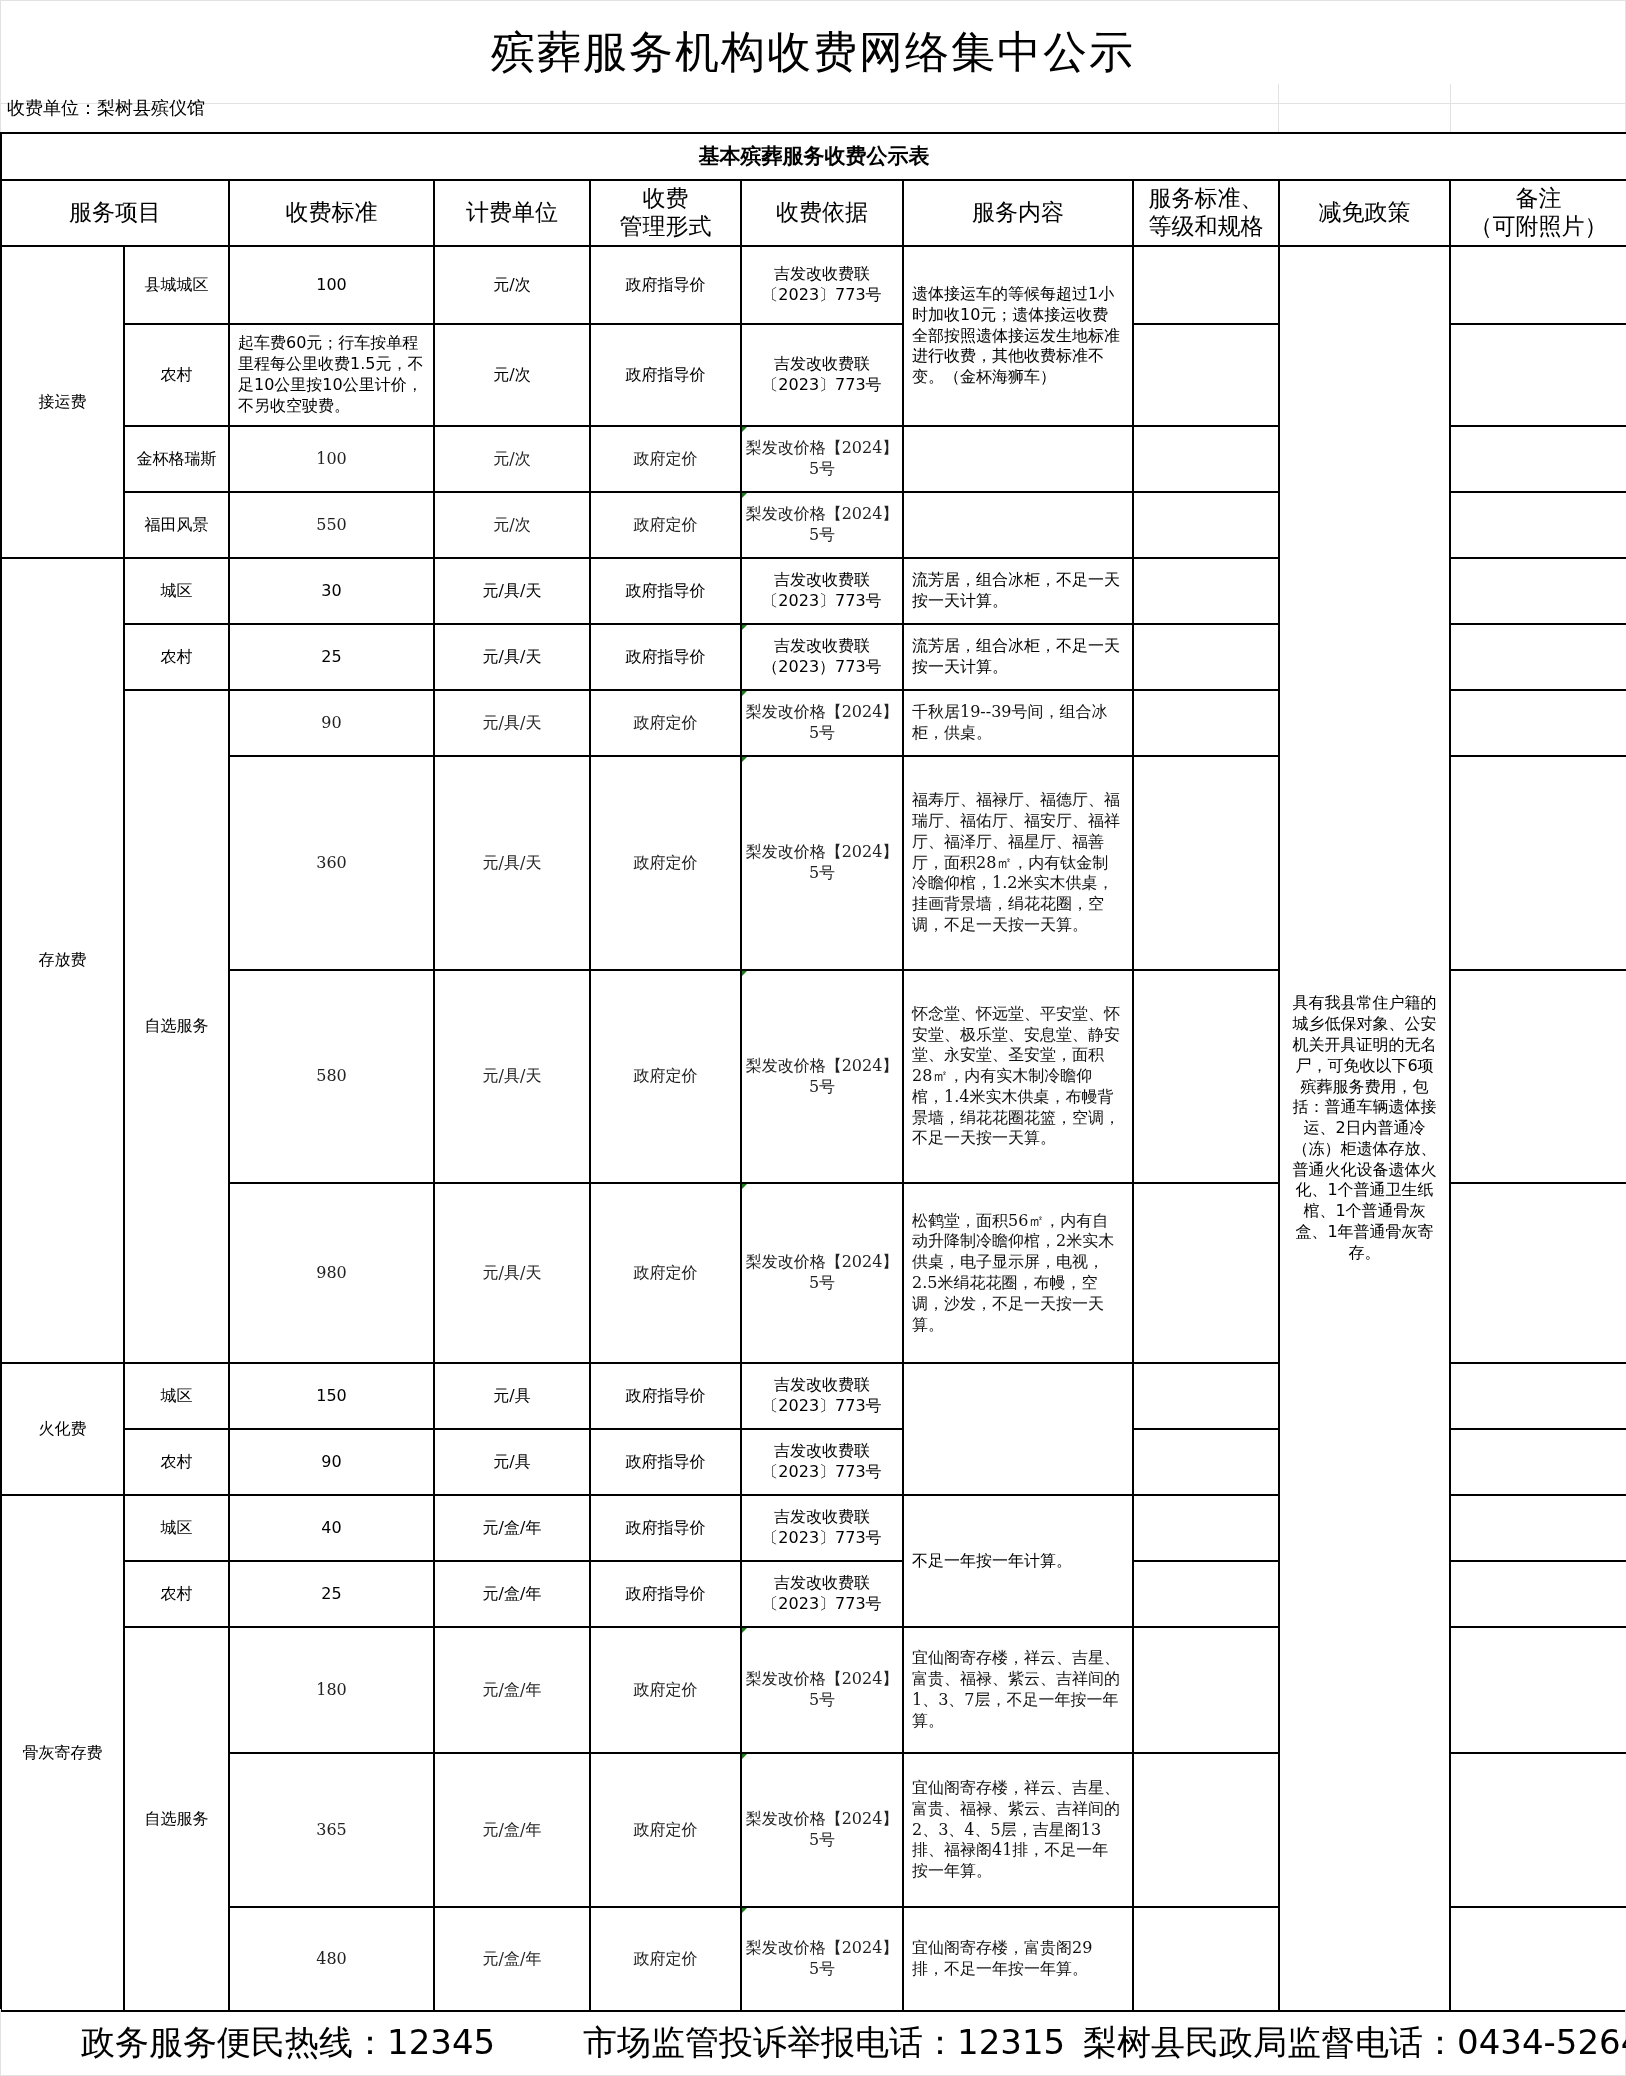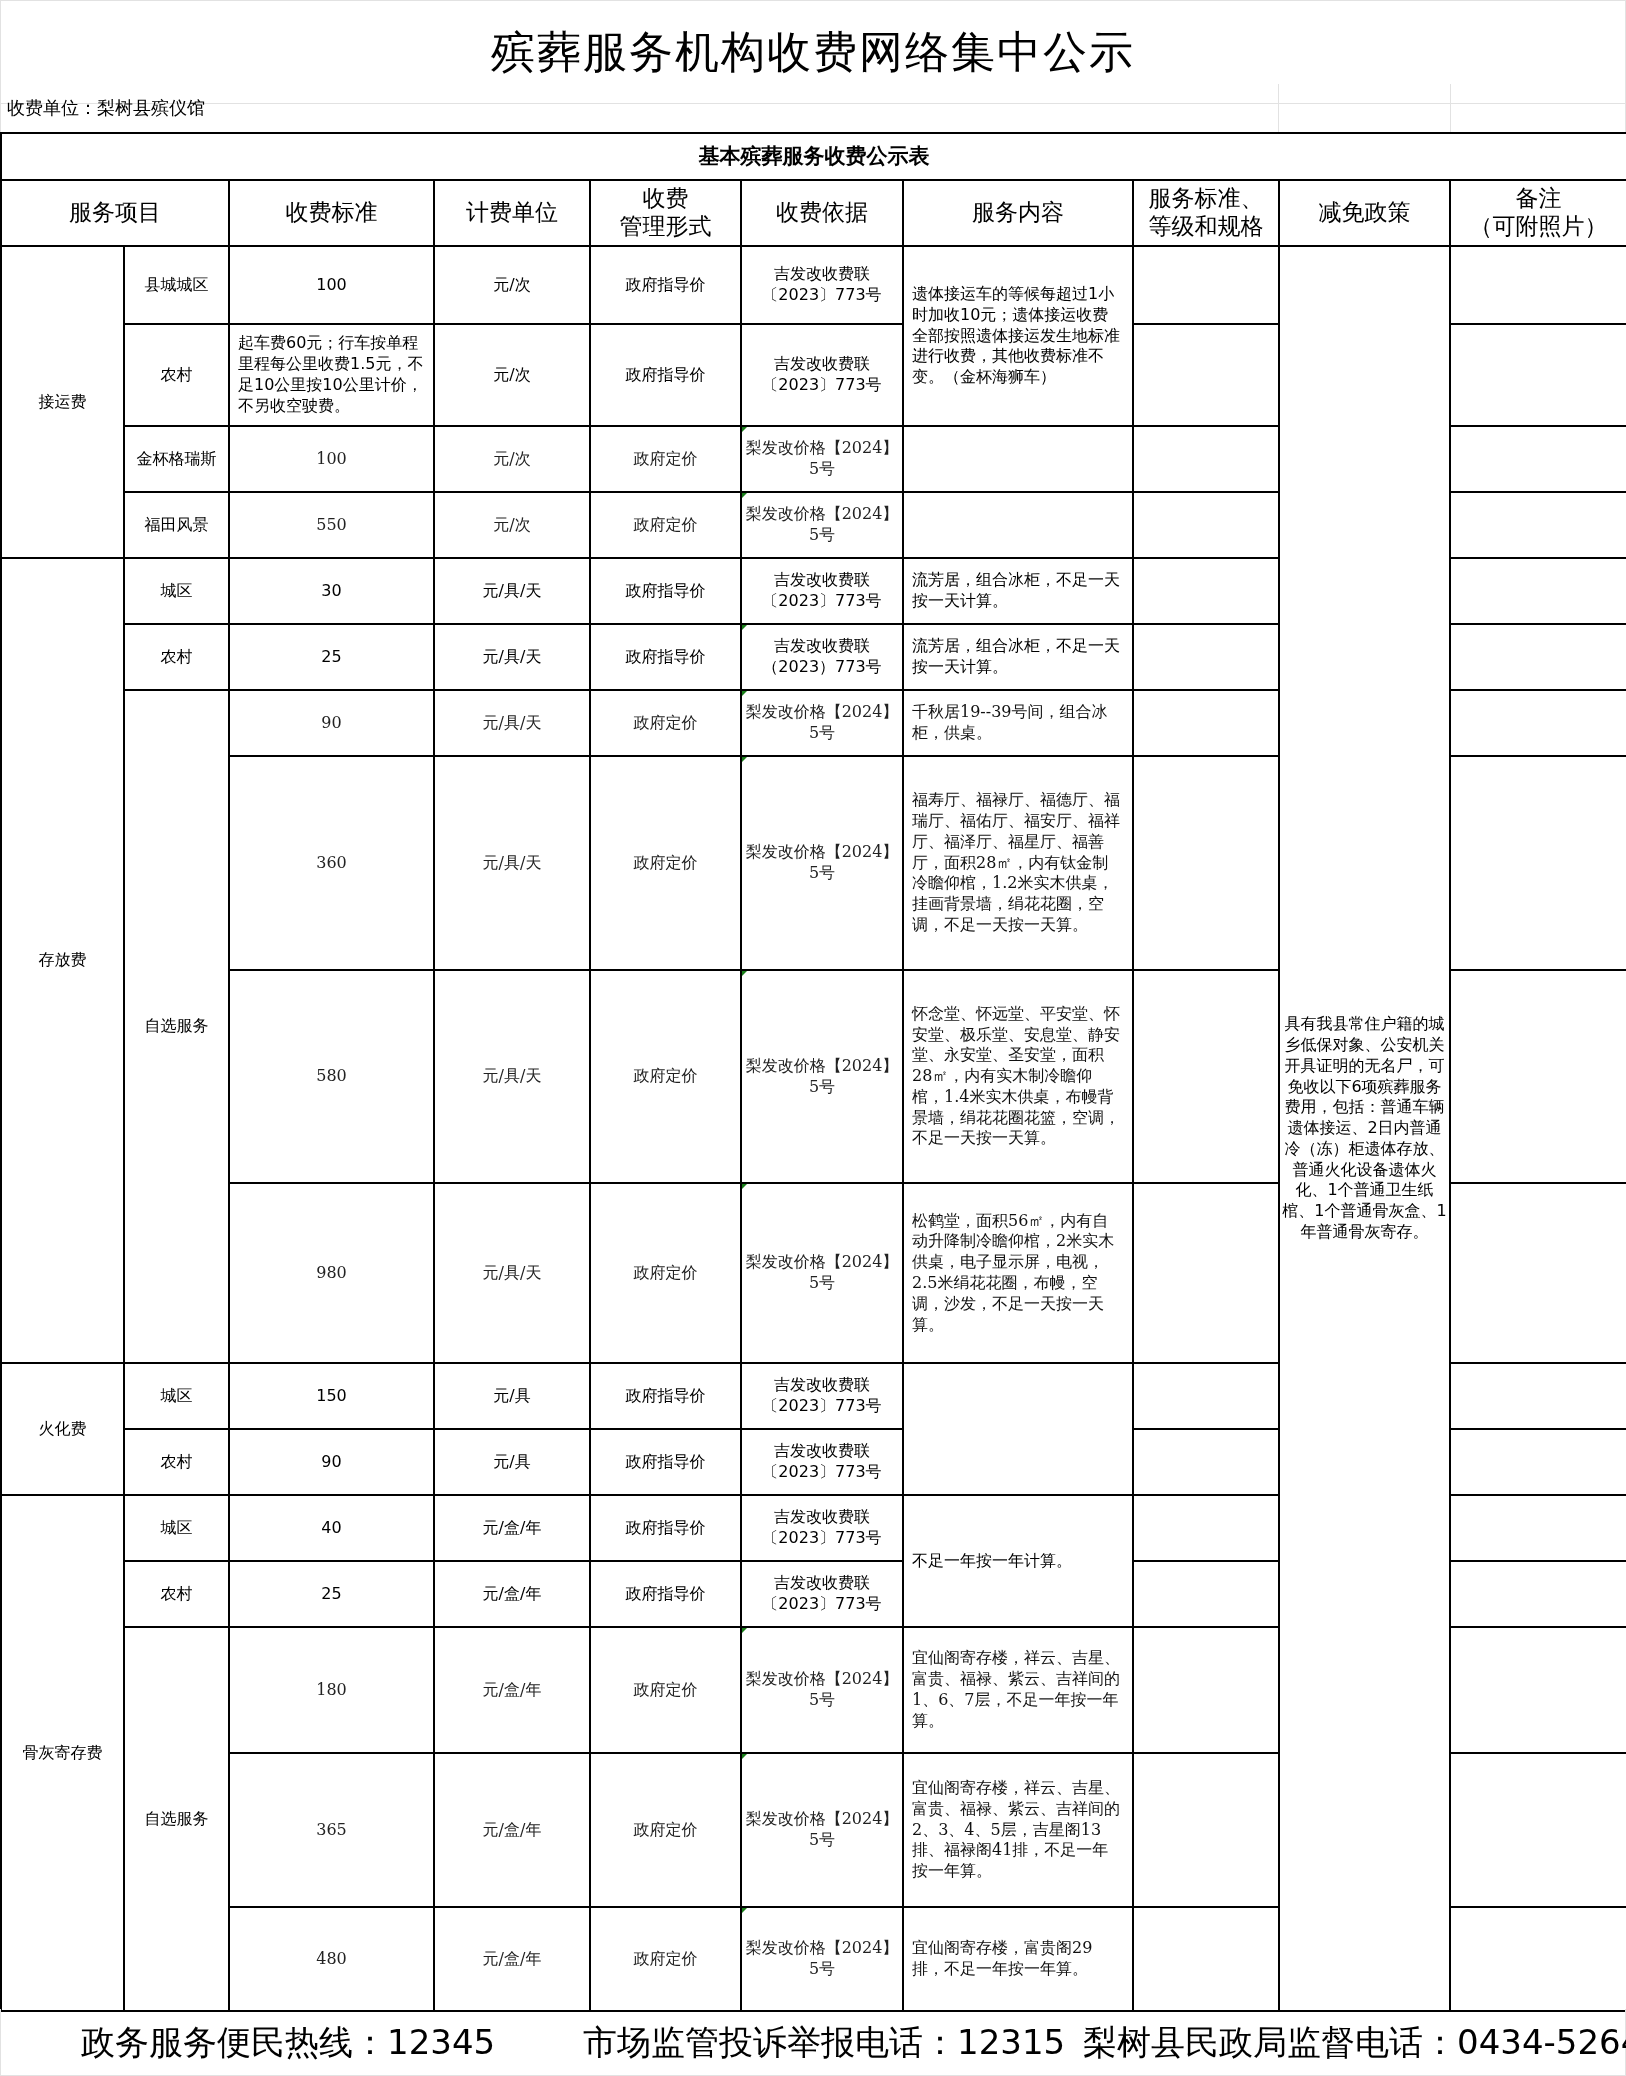--- a/index.html
+++ b/index.html
@@ -29,21 +29,21 @@
     border: 2px solid #000; text-align: center; vertical-align: middle;
     font-weight: normal; font-size: 16px; line-height: 1.3; padding: 0 2px;
     position: relative;
   }
   table.fees .caption-cell { height: 47px; font-size: 21px; font-weight: bold; }
   table.fees .head th { height: 66px; font-size: 23px; line-height: 1.2; }
   .serif { font-family: "DejaVu Serif", "Liberation Serif", serif; font-size: 18px; color: #222; }
   .content-left { text-align: left !important; padding: 2px 8px !important; }
   .content-serif { font-family: "DejaVu Serif", "Liberation Serif", serif; font-size: 17px; line-height: 1.52; color: #111; }
   .content-sans { font-size: 16px; line-height: 1.28; }
-  .policy { font-size: 15px; line-height: 1.3; padding: 0 2px !important; margin-left: 44px; }
+  .policy { font-size: 15px; line-height: 1.3; padding: 0 10px !important; margin-left: 44px; }
   .green-mark::before {
     content: ""; position: absolute; left: 0; top: 0;
     border-top: 5px solid #1a7f1a; border-right: 5px solid transparent;
   }
   .basis-sans { font-size: 16px; line-height: 1.3; }
 
   .footer {
     position: absolute; left: 0; top: 2009px; width: 1626px; height: 67px;
     border-left: 1px solid #e2e2e2; border-right: 1px solid #e2e2e2; border-bottom: 1px solid #e2e2e2;
     font-size: 34px;
@@ -231,21 +231,21 @@
     <td class="basis-sans">吉发改收费联〔2023〕773号</td>
     <td></td>
     <td></td>
   </tr>
   <tr style="height:126px">
     <td rowspan="3">自选服务</td>
     <td class="serif">180</td>
     <td class="serif">元/盒/年</td>
     <td class="serif">政府定价</td>
     <td class="serif green-mark">梨发改价格【2024】5号</td>
-    <td class="content-left content-serif">宜仙阁寄存楼，祥云、吉星、富贵、福禄、紫云、吉祥间的1、6、7层，不足一年按一年算。</td>
+    <td class="content-left content-serif">宜仙阁寄存楼，祥云、吉星、富贵、福禄、紫云、吉祥间的1、3、7层，不足一年按一年算。</td>
     <td></td>
     <td></td>
   </tr>
   <tr style="height:154px">
     <td class="serif">365</td>
     <td class="serif">元/盒/年</td>
     <td class="serif">政府定价</td>
     <td class="serif green-mark">梨发改价格【2024】5号</td>
     <td class="content-left content-serif">宜仙阁寄存楼，祥云、吉星、富贵、福禄、紫云、吉祥间的2、3、4、5层，吉星阁13排、福禄阁41排，不足一年按一年算。</td>
     <td></td>

